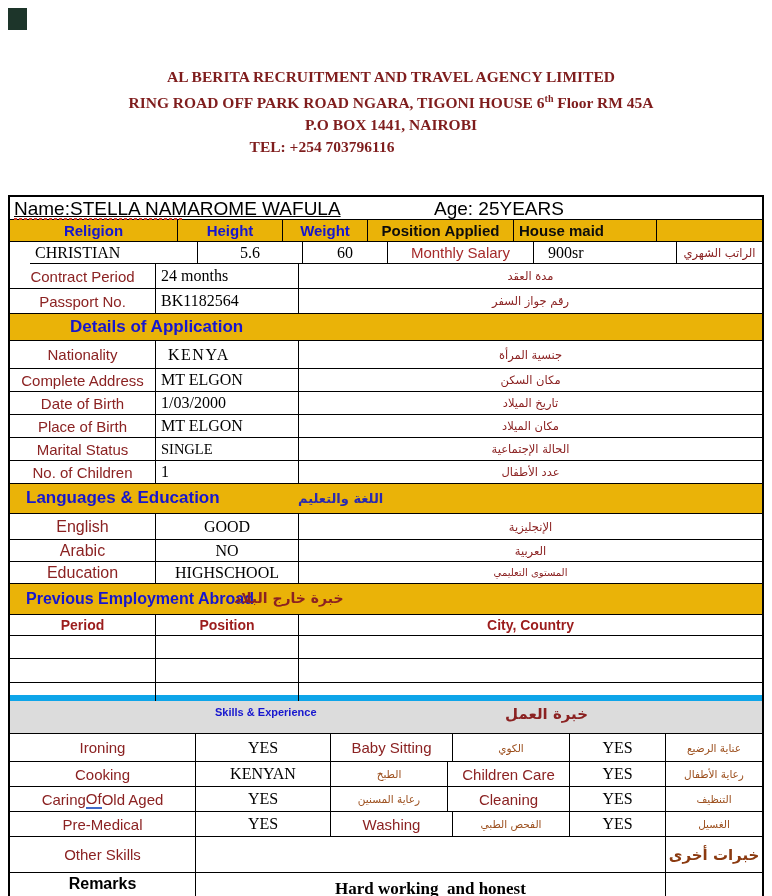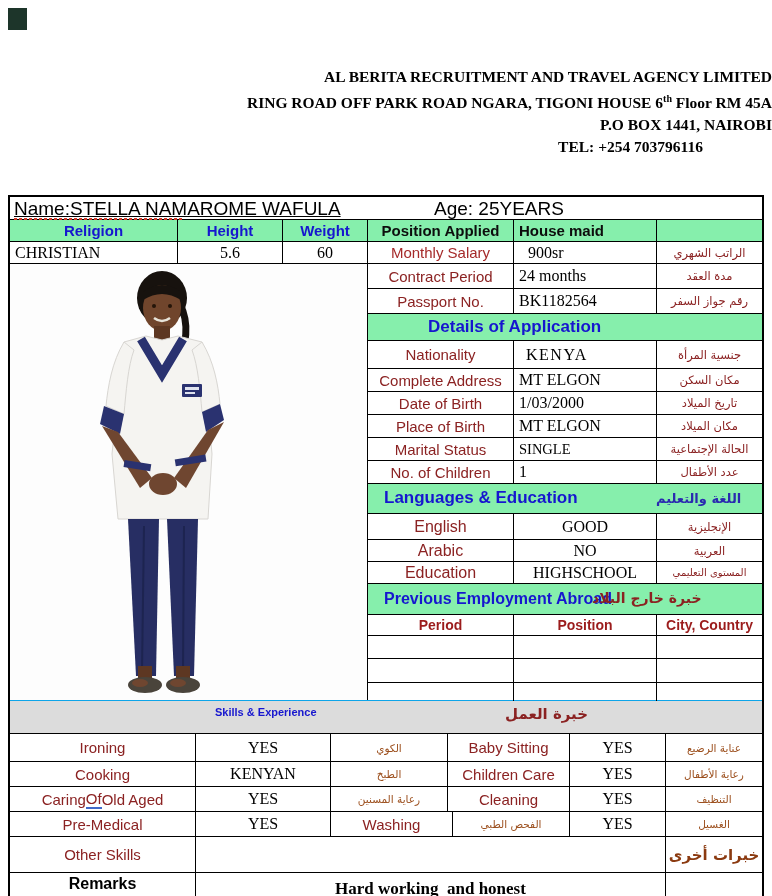--- a/index.html
+++ b/index.html
@@ -5,61 +5,61 @@
   * { margin:0; padding:0; box-sizing:border-box; }
   html,body { background:#ffffff; }
   .page {
     position:relative; width:772px; height:896px; overflow:hidden;
     background:#fff; font-family:"Liberation Sans", sans-serif; color:#000;
   }
   .corner-mark { position:absolute; left:8px; top:8px; width:19px; height:22px; background:#1d352a; }
 
   
   .letterhead {
-    position:absolute; top:66px; left:0; width:772px; text-align:right;
+    position:absolute; top:66px; left:0; width:772px; text-align:center;
     font-family:"Liberation Serif", serif; font-weight:bold;
-    color:#000000; font-size:15.5px; line-height:22px;padding-left:10px;
+    color:#7f1d1d; font-size:15.5px; line-height:22px;padding-left:10px;
   }
   .letterhead sup { font-size:10px; }
   .letterhead .tel-line { transform:translateX(-69px); }
 
   
   .doc {
     position:absolute; left:8px; top:195px; width:756px; height:701px;
     border:2px solid #000; border-bottom:none; background:#fff;
     display:flex; flex-direction:column; overflow:hidden;
   }
   .row { display:flex; border-bottom:1px solid #000; flex-shrink:0; }
   .cell { border-right:1px solid #000; display:flex; align-items:center; overflow:hidden; }
   .cell:last-child { border-right:none; }
-  .gray { background:#86efac; }
+  .gray { background:#eab308; }
   .center { justify-content:center; }
 
   
   .name-row { height:23px; position:relative;padding-left:21px; }
   .name-line { position:absolute; left:4px; top:1px; font-size:19px; text-decoration:underline; white-space:nowrap; }
   .squiggle { position:absolute; left:4px; top:21px; width:170px; height:2px;
     background:repeating-linear-gradient(90deg,#d03a2a 0 3px,transparent 3px 5px); }
   .age-line { position:absolute; left:424px; top:1px; font-size:19px; white-space:nowrap; }
 
   
   .c1{width:168px}.c2{width:105px}.c3{width:85px}.c4{width:146px}.c5{width:143px}.c6{flex:1}
   .hdr-row { height:22px; }
-  .val-row { height:22px; }
+  .val-row { height:22px;margin-left:20px; }
   .blue-h { color:#1616cf; font-weight:bold; font-size:15px; }
   .black-h { color:#0d0d0d; font-weight:bold; font-size:15px; }
   .serif { font-family:"Liberation Serif", serif; font-size:16px; }
   .padl { padding-left:5px; }
   .lbl { color:#8b2222; font-size:15px; }
   .salary-lbl { color:#a52a2a; font-size:15px; }
 
   .ar { font-family:"DejaVu Sans", sans-serif; direction:rtl; color:#8b2222; font-size:11.5px; }
 
   
-  .middle { height:437px; display:flex; border-bottom:1px solid #0ea5e9; flex-shrink:0; }
+  .middle { height:437px; display:flex; border-bottom:6px solid #0ea5e9; flex-shrink:0;flex-direction:column; }
   .photo-cell { width:358px; border-right:1px solid #000; position:relative; background:#fdfdfd; overflow:hidden; }
   .right-panel { flex:1; display:flex; flex-direction:column; }
   .pr { display:flex; flex-shrink:0; }
   .pr:not(:last-child) { border-bottom:1px solid #000; }
   .p-lbl { width:146px; border-right:1px solid #000; display:flex; align-items:center; justify-content:center; }
   .p-val { width:143px; border-right:1px solid #000; display:flex; align-items:center; }
   .p-ar  { flex:1; display:flex; align-items:center; justify-content:center; }
   .p-val.vcenter { justify-content:center; }
   .sec-hdr { position:relative; display:block; }
   .sec-hdr .en { position:absolute; color:#1616cf; font-weight:bold; }
@@ -276,22 +276,22 @@
     </div>
 
     <div class="skills-band">
       <span class="en">Skills &amp; Experience</span>
       <span class="arr">خبرة العمل</span>
     </div>
 
     <div class="row skill-row">
       <div class="cell s1 center lbl">Ironing</div>
       <div class="cell s2 center serif">YES</div>
+      <div class="cell s4 center lbl">Baby Sitting</div>
       <div class="cell s3 center sk-ar">الكوي</div>
-      <div class="cell s4 center lbl">Baby Sitting</div>
       <div class="cell s5 center serif">YES</div>
       <div class="cell s6 center sk-ar">عناية الرضيع</div>
     </div>
 
     <div class="row skill-row2">
       <div class="cell s1 center lbl">Cooking</div>
       <div class="cell s2 center serif">KENYAN</div>
       <div class="cell s3 center sk-ar">الطبخ</div>
       <div class="cell s4 center lbl">Children Care</div>
       <div class="cell s5 center serif">YES</div>

